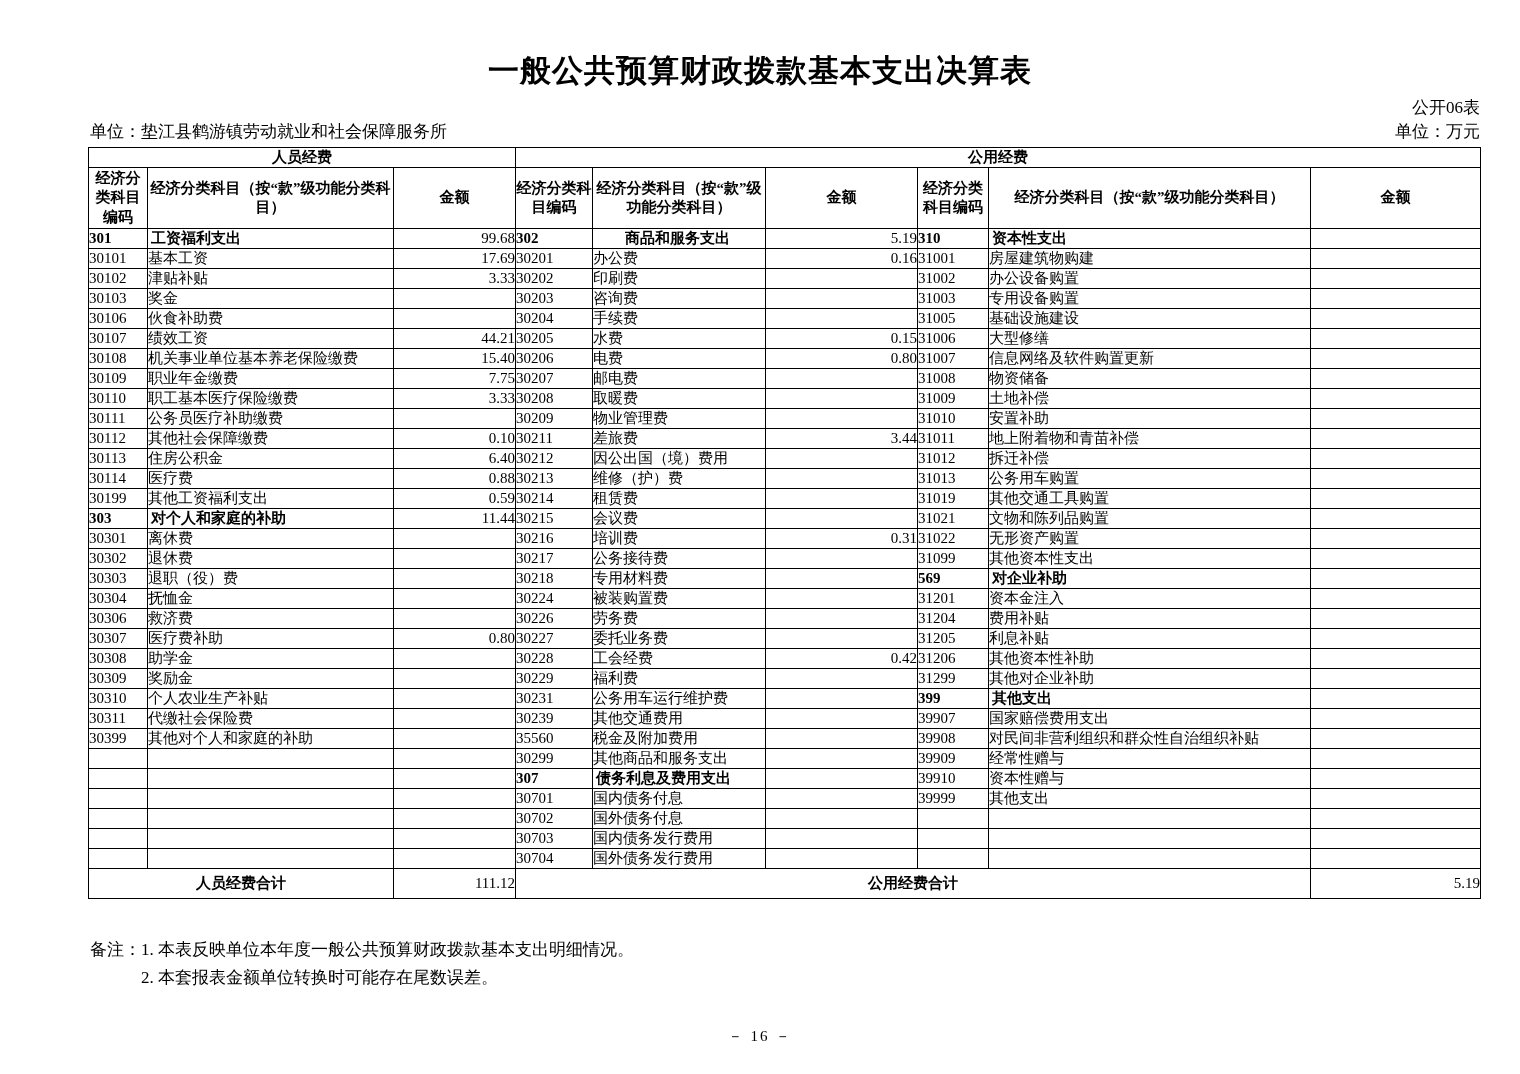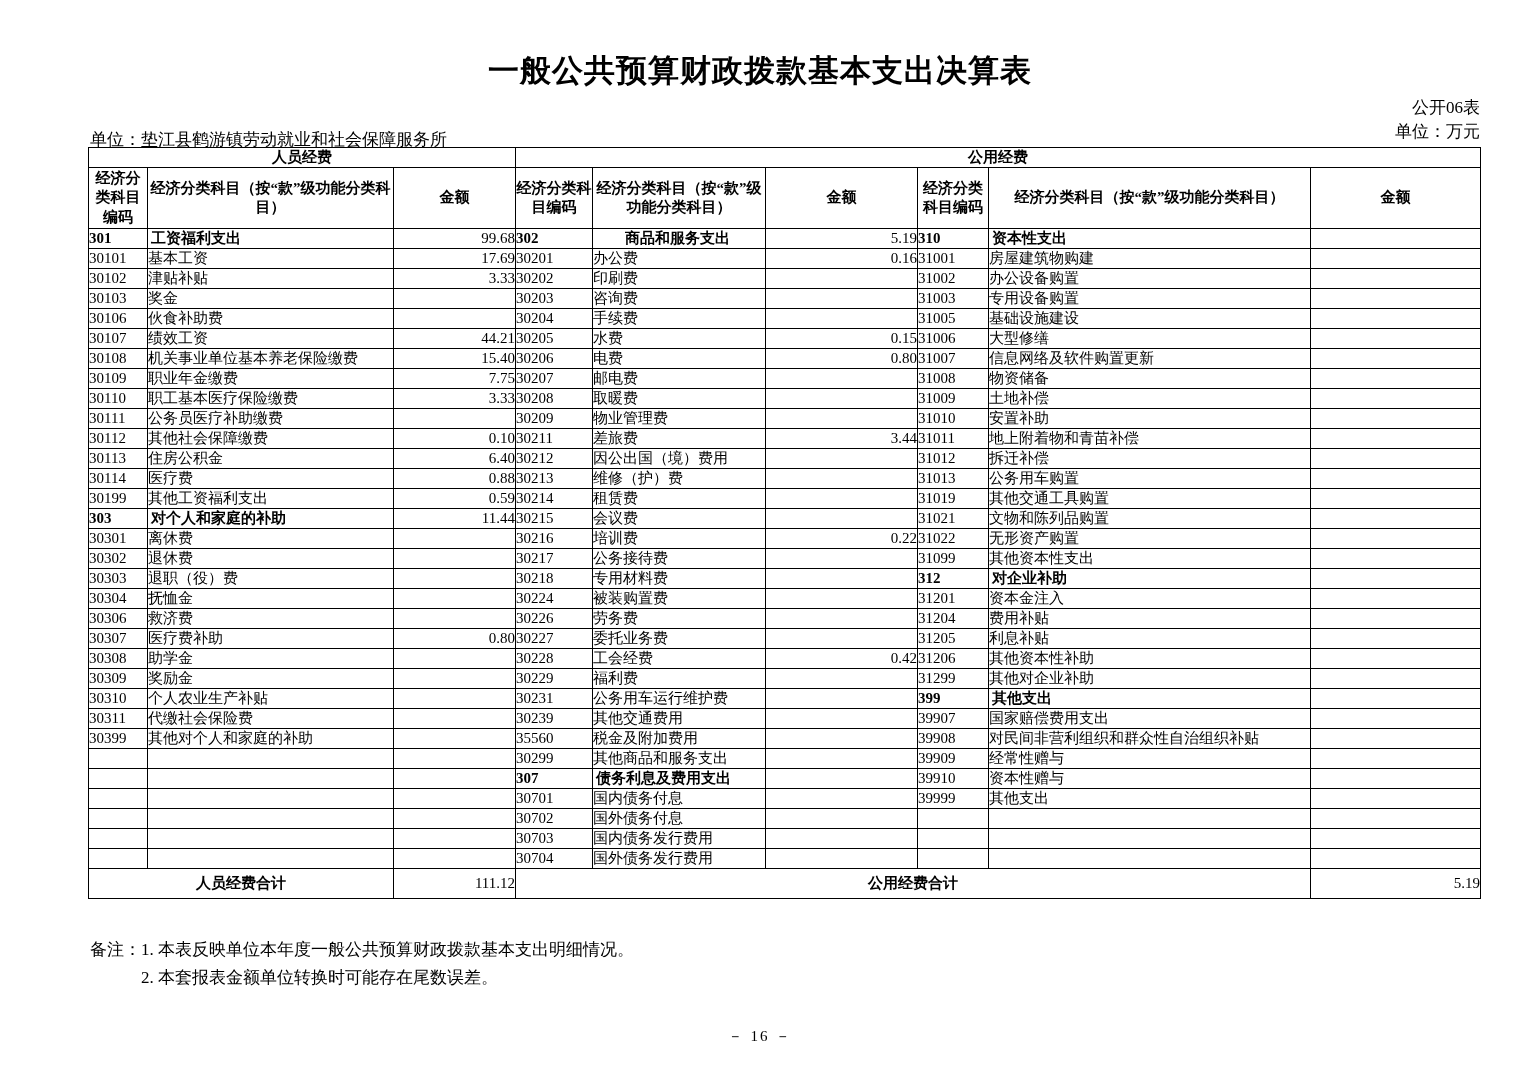--- a/index.html
+++ b/index.html
@@ -1,20 +1,20 @@
 <!DOCTYPE html>
 <html><head>
 <meta charset="utf-8">
 <style>
   html,body{margin:0;padding:0;background:#ffffff;}
   body{width:1520px;height:1074px;font-family:"Liberation Serif",serif;color:#000;}
   .page{position:relative;width:1520px;height:1074px;background:#fff;overflow:hidden;}
   .title{position:absolute;top:50px;left:0;width:100%;text-align:center;font-size:31px;font-weight:bold;letter-spacing:1px;}
   .sheet-label{position:absolute;top:96px;right:40px;font-size:17px;}
-  .unit-line{position:absolute;top:128px;left:90px;font-size:17px;}
+  .unit-line{position:absolute;top:120px;left:90px;font-size:17px;}
   .unit-label{position:absolute;top:120px;right:40px;font-size:17px;}
   table.budget{position:absolute;left:88px;top:147px;width:1392px;border-collapse:collapse;table-layout:fixed;}
   table.budget td{border:1px solid #000;font-size:15px;padding:0;overflow:hidden;vertical-align:middle;}
   td.gh{height:18px;text-align:center;font-weight:bold;font-size:15px;}
   td.h{height:60px;text-align:center;font-weight:bold;font-size:15px;line-height:1.3;white-space:normal;padding:0 2px;}
   tr.datarow td{height:19px;white-space:nowrap;}
   td.code{padding-left:3px;text-align:left;}
   td.subj{padding-left:21px;text-align:left;}
   td.subj.cat{padding-left:3px;}
   td.amt{padding-right:6px;text-align:right;}
@@ -228,21 +228,21 @@
           <td class="code">31021</td>
           <td class="subj">文物和陈列品购置</td>
           <td class="amt"></td>
         </tr>
         <tr class="datarow">
           <td class="code">30301</td>
           <td class="subj">离休费</td>
           <td class="amt"></td>
           <td class="code">30216</td>
           <td class="subj">培训费</td>
-          <td class="amt">0.22</td>
+          <td class="amt">0.31</td>
           <td class="code">31022</td>
           <td class="subj">无形资产购置</td>
           <td class="amt"></td>
         </tr>
         <tr class="datarow">
           <td class="code">30302</td>
           <td class="subj">退休费</td>
           <td class="amt"></td>
           <td class="code">30217</td>
           <td class="subj">公务接待费</td>
@@ -251,21 +251,21 @@
           <td class="subj">其他资本性支出</td>
           <td class="amt"></td>
         </tr>
         <tr class="datarow">
           <td class="code">30303</td>
           <td class="subj">退职（役）费</td>
           <td class="amt"></td>
           <td class="code">30218</td>
           <td class="subj">专用材料费</td>
           <td class="amt"></td>
-          <td class="code " style="font-weight: bold;">312</td>
+          <td class="code " style="font-weight: bold;">569</td>
           <td class="subj cat" style="font-weight: bold;">对企业补助</td>
           <td class="amt"></td>
         </tr>
         <tr class="datarow">
           <td class="code">30304</td>
           <td class="subj">抚恤金</td>
           <td class="amt"></td>
           <td class="code">30224</td>
           <td class="subj">被装购置费</td>
           <td class="amt"></td>

